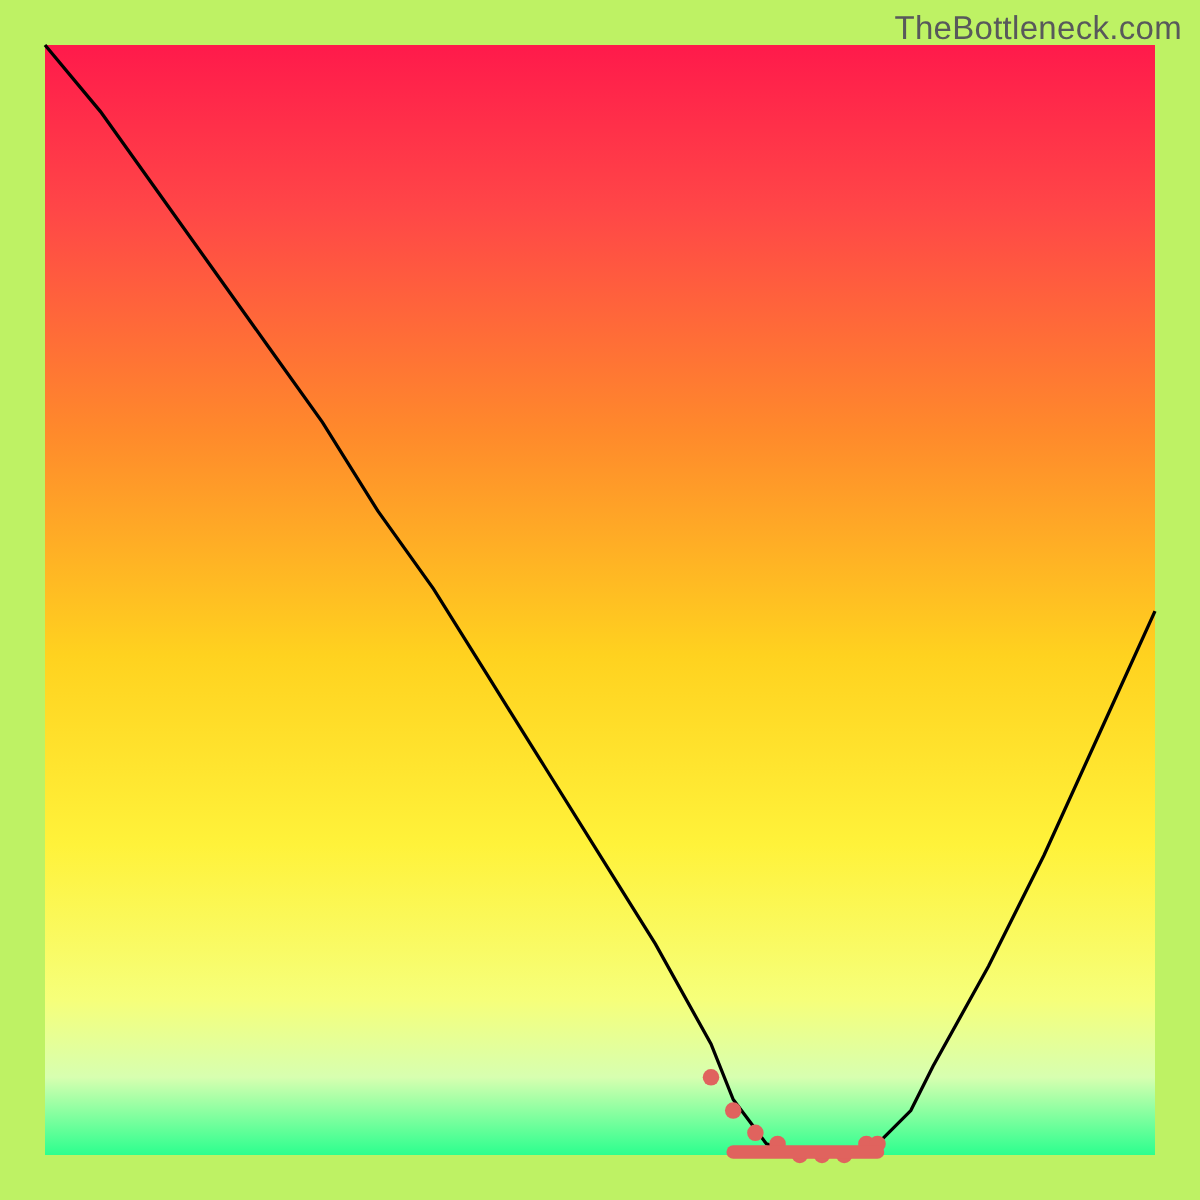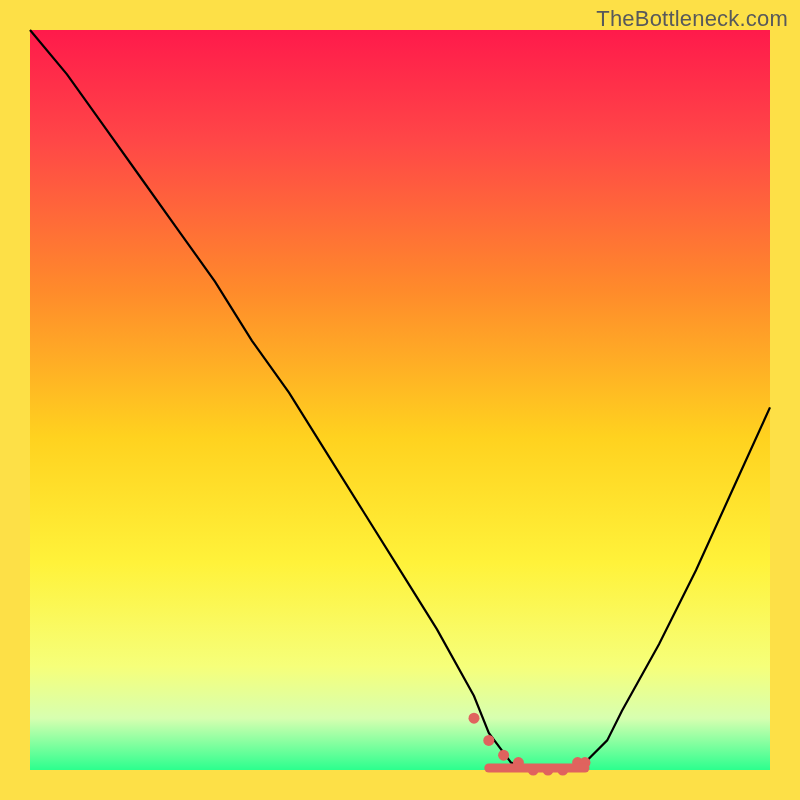--- a/index.html
+++ b/index.html
@@ -1,21 +1,21 @@
 <!DOCTYPE html>
 <html><head>
 <meta charset="utf-8">
 <style>
   * { margin: 0; padding: 0; box-sizing: border-box; }
   html, body { width: 800px; height: 800px; overflow: hidden; background: #000; }
   .stage {
     position: relative;
     width: 800px;
     height: 800px;
-    background: #fde047;
+    background: #bef264;
   }
   .plot-area {
     position: absolute;
     left: 30px;
     top: 30px;
     width: 740px;
     height: 740px;
     
   }
   .watermark {

